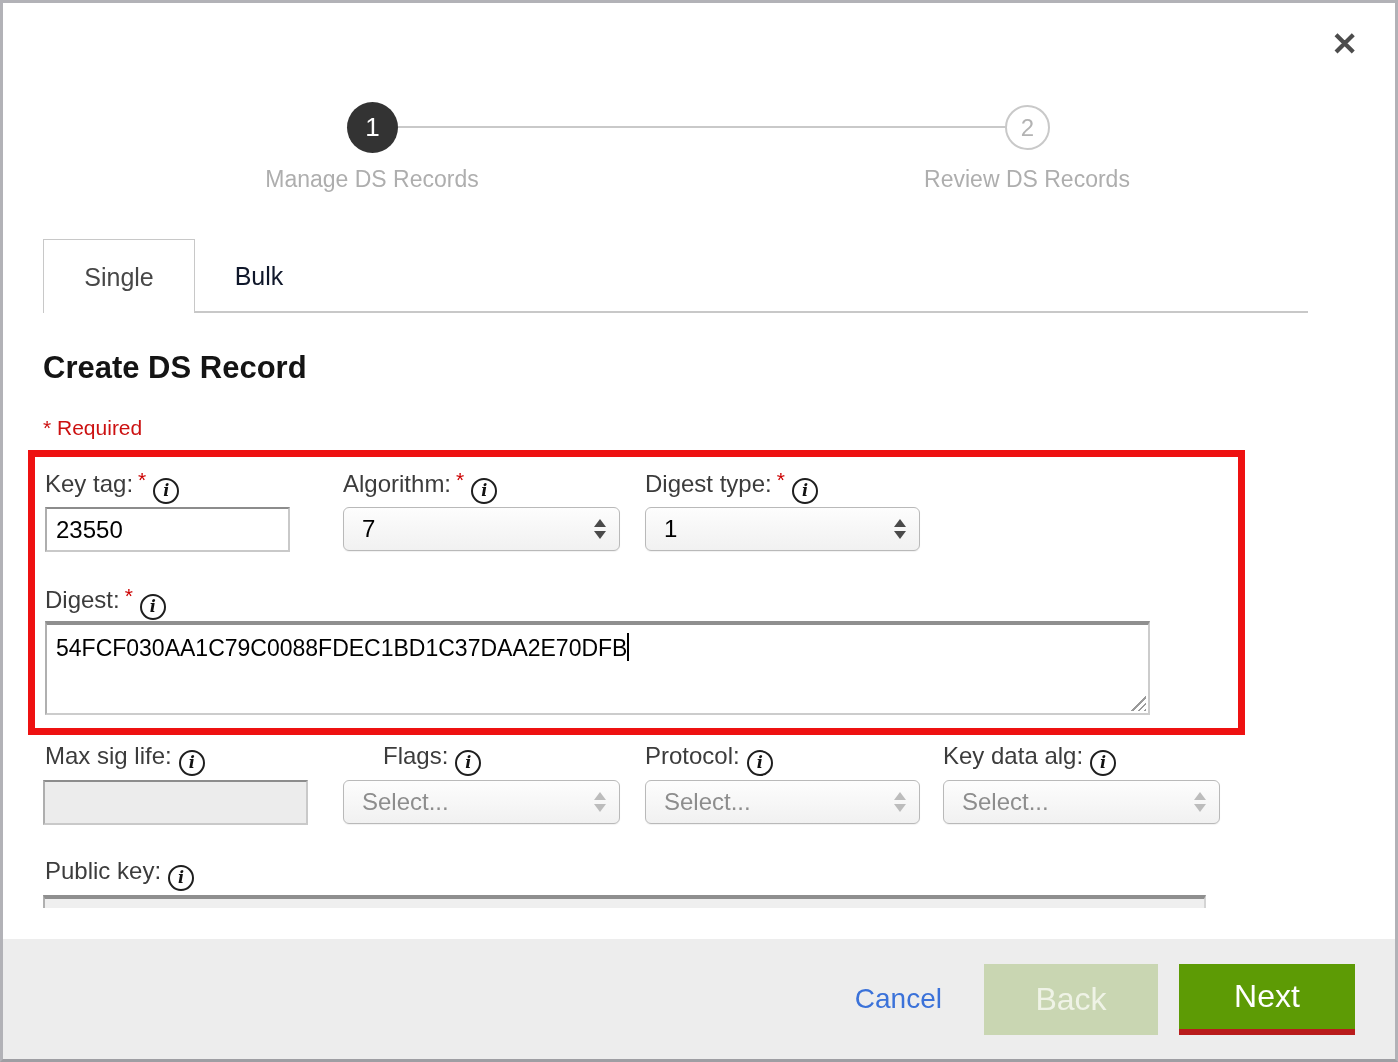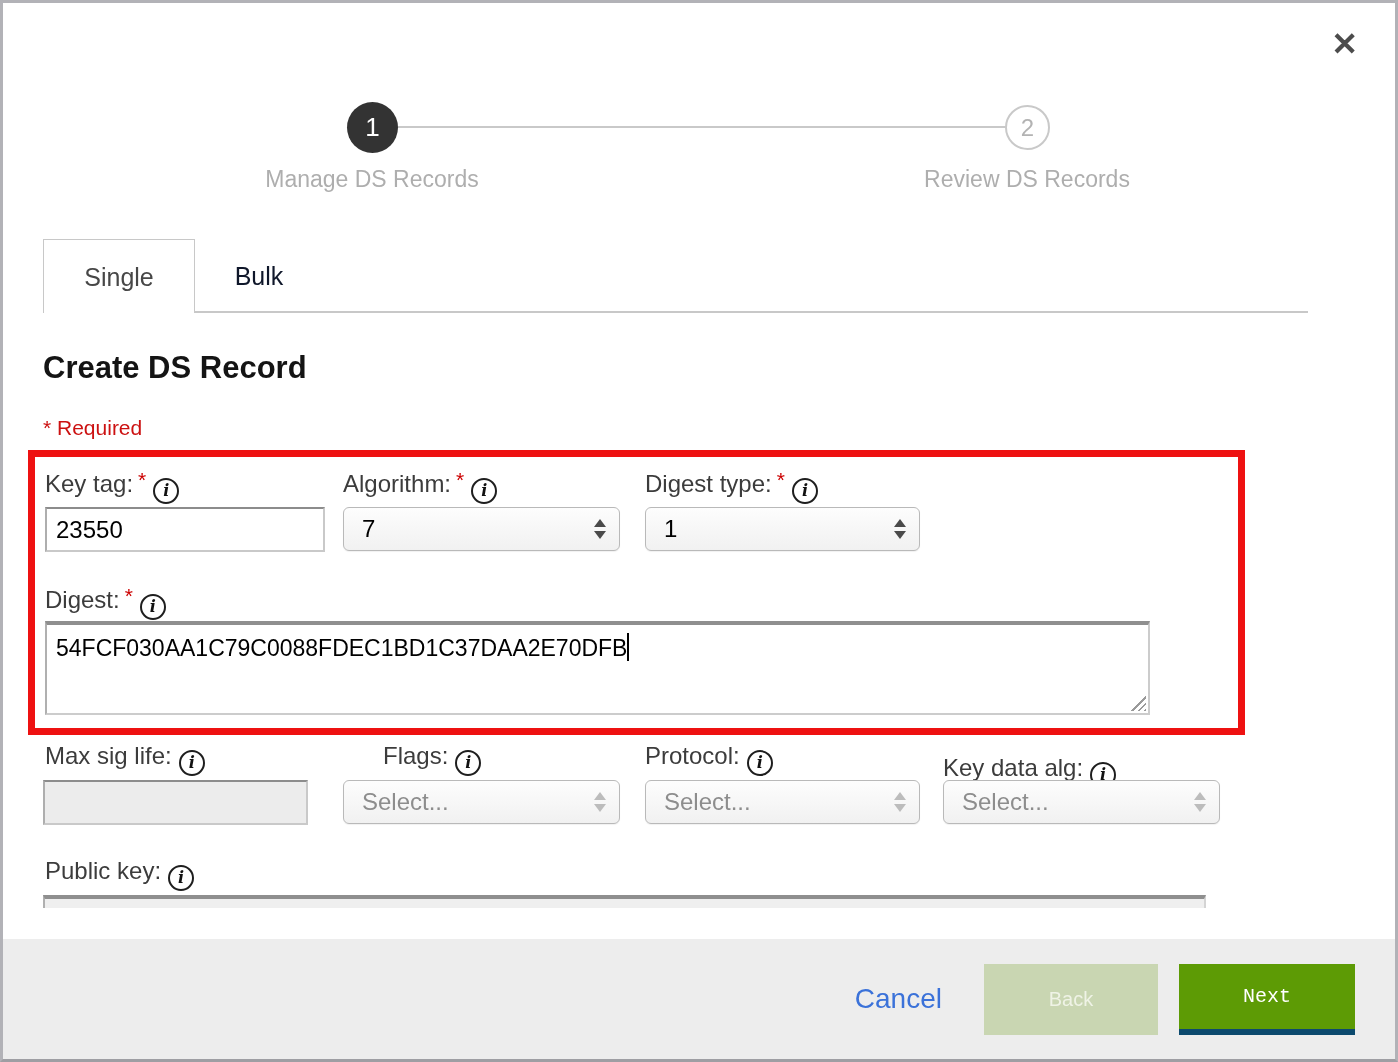--- a/index.html
+++ b/index.html
@@ -155,30 +155,30 @@
   .footer {
     position: absolute; left: 3px; right: 3px; top: 939px; bottom: 3px;
     background: #ededed;
     display: flex; align-items: center; justify-content: flex-end;
     padding-right: 40px; gap: 21px; z-index: 20;
   }
   .cancel-link {
     font-size: 28px; color: #3b72d9; cursor: pointer; margin-right: 21px;
   }
   .btn {
-    height: 71px; font-size: 20px; text-align: right;
+    height: 71px; font-size: 32px; text-align: right;
     display: flex; align-items: center; justify-content: center;
     font-family: "Liberation Sans", sans-serif;
   }
   .btn-back {
     width: 174px; background: #c9d6b2; color: #eff3e6; cursor: default;
   }
   .btn-next {
     width: 176px; background: #5d9b05; color: #ffffff;
-    border-bottom: 6px solid #0c4a6e; cursor: pointer; font-family: Liberation Mono, monospace;
+    border-bottom: 6px solid #b91c1c; cursor: pointer;
   }
 </style>
 </head>
 <body>
 
 <div class="frame"></div>
 
 <div class="close-btn">✕</div>
 
 <div class="step-line"></div>
@@ -199,21 +199,21 @@
 <div class="field-label" style="left:45px; top:468px;">
   <span>Key tag:</span><span class="req">*</span><span class="info-icon">i</span>
 </div>
 <div class="field-label" style="left:343px; top:468px;">
   <span>Algorithm:</span><span class="req">*</span><span class="info-icon">i</span>
 </div>
 <div class="field-label" style="left:645px; top:468px;">
   <span>Digest type:</span><span class="req">*</span><span class="info-icon">i</span>
 </div>
 
-<div class="text-input" style="left:45px; top:507px; width:280px; height:45px;">
+<div class="text-input" style="left:45px; top:507px; width:245px; height:45px;">
   <span>23550</span>
 </div>
 <div class="select" style="left:343px; top:507px; width:277px;">
   <div class="val">7</div>
   <div class="arrows">
       <div class="arrow-up"></div>
       <div class="arrow-down"></div>
     </div>
 </div>
 <div class="select" style="left:645px; top:507px; width:275px;">
@@ -234,21 +234,21 @@
 
 <div class="field-label" style="left:45px; top:742px;">
   <span>Max sig life:</span><span class="info-icon">i</span>
 </div>
 <div class="field-label" style="left:343px; top:742px;margin-left:40px;">
   <span>Flags:</span><span class="info-icon">i</span>
 </div>
 <div class="field-label" style="left:645px; top:742px;">
   <span>Protocol:</span><span class="info-icon">i</span>
 </div>
-<div class="field-label" style="left:943px; top:742px;margin-top:12px;">
+<div class="field-label" style="left:943px; top:742px;">
   <span>Key data alg:</span><span class="info-icon">i</span>
 </div>
 
 <div class="text-input disabled" style="left:43px; top:780px; width:265px; height:45px;">
   <span></span>
 </div>
 <div class="select placeholder" style="left:343px; top:780px; width:277px;">
   <div class="val">Select...</div>
   <div class="arrows">
       <div class="arrow-up"></div>

